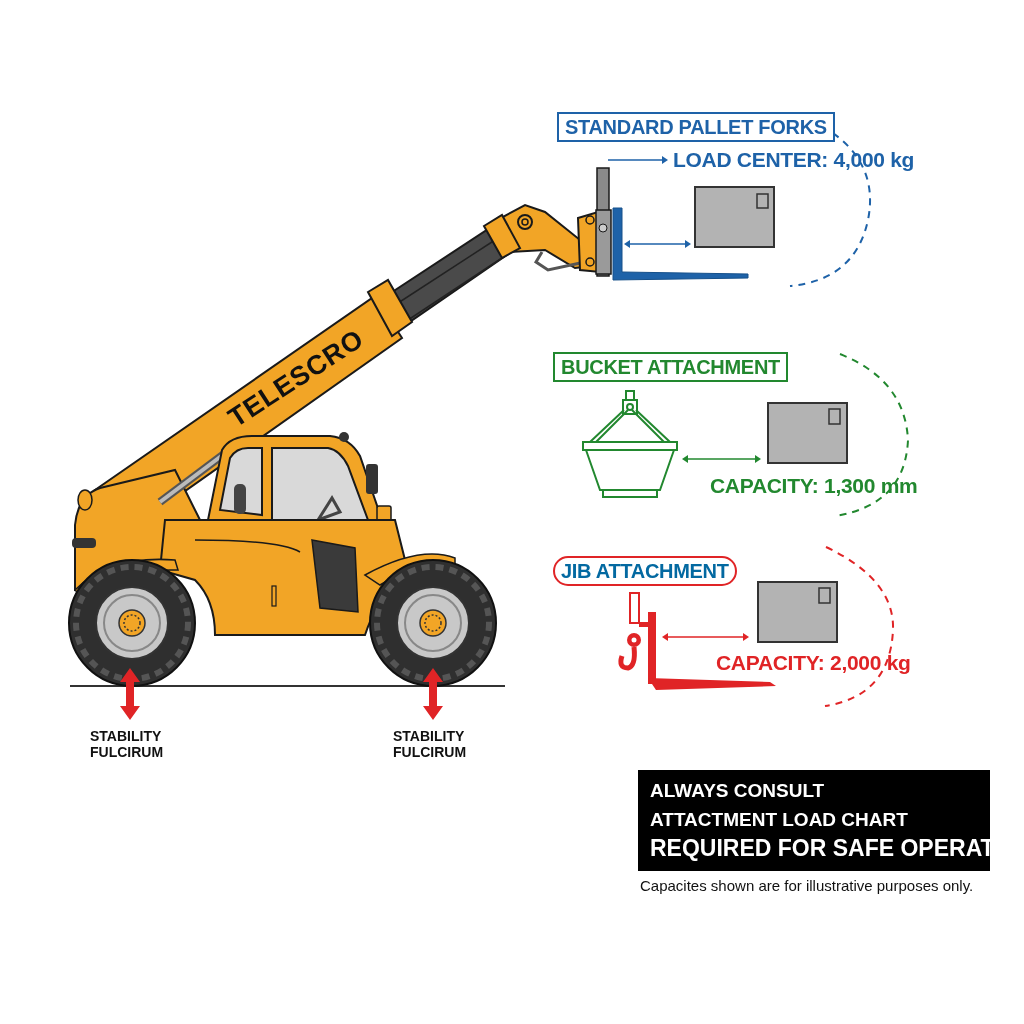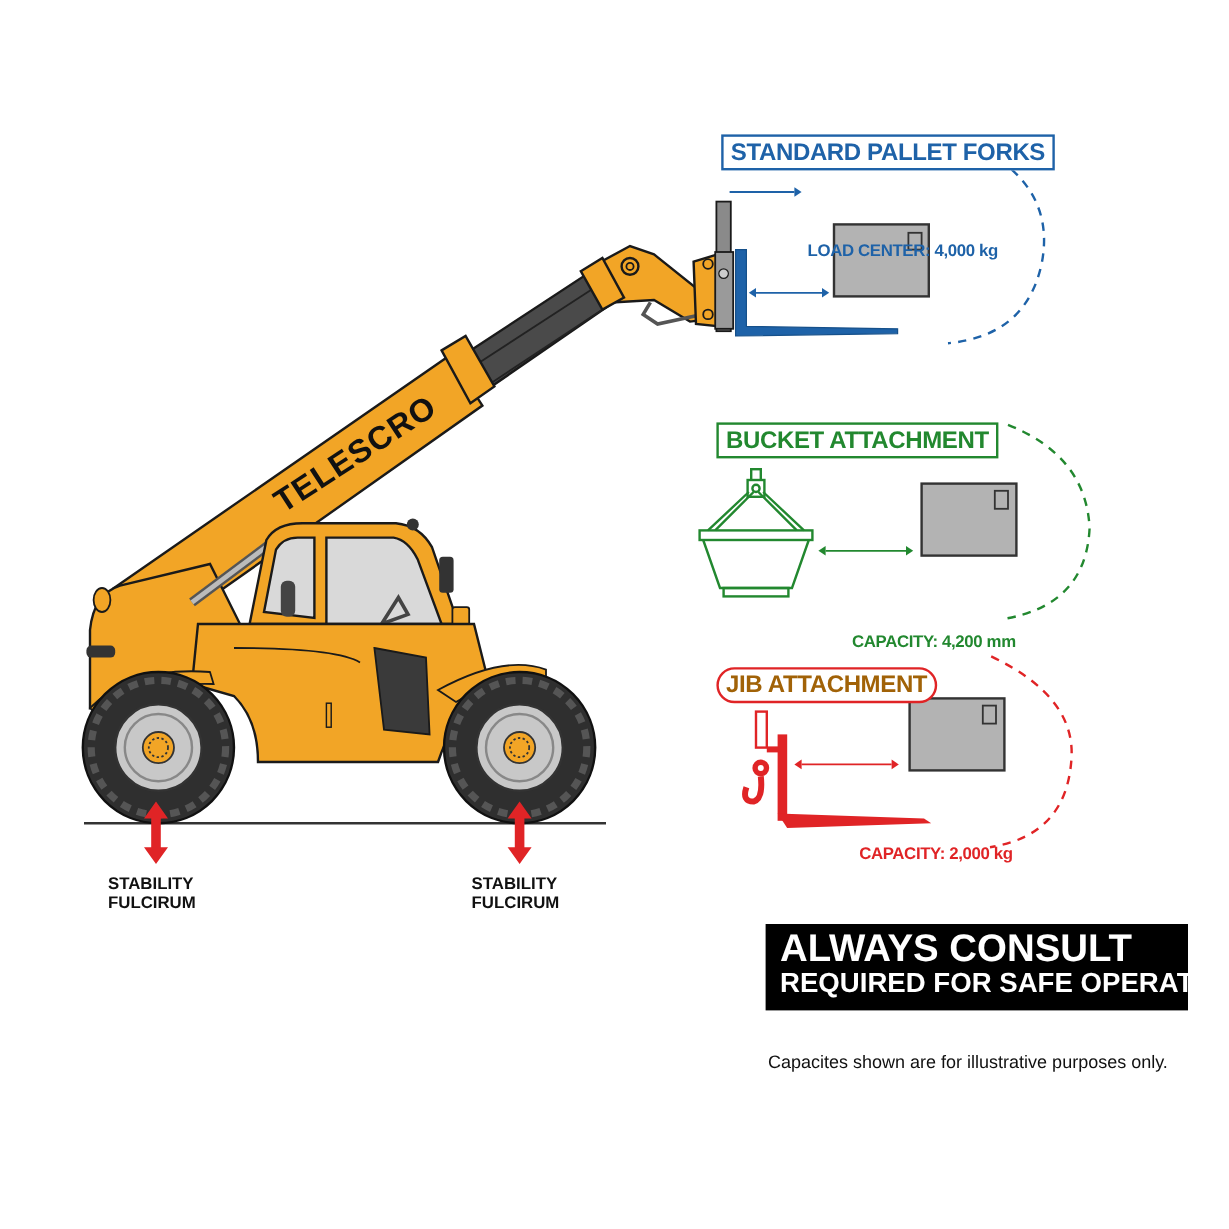--- a/index.html
+++ b/index.html
@@ -1,24 +1,24 @@
 <!DOCTYPE html>
 <html><head>
 <meta charset="utf-8">
 <style>
   html, body { margin: 0; padding: 0; background: #ffffff; }
   body { width: 1024px; height: 1024px; position: relative; overflow: hidden;
          font-family: "Liberation Sans", sans-serif; }
   .abs { position: absolute; }
   .cond { font-family: "Liberation Sans", sans-serif; font-weight: bold;
           transform-origin: left top; white-space: nowrap; letter-spacing: -0.3px; }
-  .att-title { border: 2px solid; padding: 1px 6px; background: #fff; font-size: 20px; line-height: 24px; margin-left: 44px; }
-  .att-value { font-size: 14px; line-height: 20px; margin-top: 48px; }
+  .att-title { border: 2px solid; padding: 1px 6px; background: #fff; font-size: 20px; line-height: 24px; }
+  .att-value { font-size: 21px; line-height: 20px; }
   .warning-box { background: #000; color: #fff; padding: 6px 10px 8px 12px; }
-  .warning-line { font-size: 32px; line-height: 29px; font-weight: bold; white-space: nowrap; }
+  .warning-line { font-size: 19px; line-height: 29px; font-weight: bold; white-space: nowrap; }
   .disclaimer { font-size: 15px; color: #111; white-space: nowrap; }
   .fulcrum-label { font-size: 14px; font-weight: bold; color: #111; text-align: left; line-height: 16px; }
   svg text { font-family: "Liberation Sans", sans-serif; }
 </style>
 </head>
 <body>
 
 <svg class="abs" style="left:0;top:0" width="1024" height="1024" viewBox="0 0 1024 1024">
 
   <line x1="70" y1="686" x2="505" y2="686" stroke="#333" stroke-width="2"></line>
@@ -156,31 +156,32 @@
     <rect x="758" y="582" width="79" height="60" fill="#B3B3B3" stroke="#333" stroke-width="2"></rect>
     <rect x="819" y="588" width="11" height="15" fill="none" stroke="#333" stroke-width="1.5"></rect>
   </g>
   <path d="M826,547 Q895,580 893,630 Q890,696 825,706" fill="none" stroke="#E02426" stroke-width="2" stroke-dasharray="7 6"></path>
 </svg>
 
 <div class="abs cond att-title" style="left:557px;top:112px;color:#1E62A8;border-color:#1E62A8;">STANDARD PALLET FORKS</div>
 <div class="abs cond att-value" style="left:673px;top:150px;color:#1E62A8;">LOAD CENTER: 4,000 kg</div>
 
 <div class="abs cond att-title" style="left:553px;top:352px;color:#22882F;border-color:#22882F;text-align:right;">BUCKET ATTACHMENT</div>
-<div class="abs cond att-value" style="left:710px;top:476px;color:#22882F;">CAPACITY: 4,200 mm</div>
+<div class="abs cond att-value" style="left:710px;top:476px;color:#22882F;">CAPACITY: 1,300 mm</div>
 
-<div class="abs cond att-title" style="left:553px;top:556px;color:#a16207;border-color:#E02426;border-radius:15px;">JIB ATTACHMENT</div>
+<div class="abs cond att-title" style="left:553px;top:556px;color:#0369a1;border-color:#E02426;border-radius:15px;">JIB ATTACHMENT</div>
 <div class="abs cond att-value" style="left:716px;top:653px;color:#E02426;">CAPACITY: 2,000 kg</div>
 
 <div class="abs fulcrum-label" style="left:90px;top:728px;width:80px;">
   <div>STABILITY</div>
   <div>FULCIRUM</div>
 </div>
 <div class="abs fulcrum-label" style="left:393px;top:728px;width:80px;">
   <div>STABILITY</div>
   <div>FULCIRUM</div>
 </div>
 
 <div class="abs warning-box" style="left:638px;top:770px;width:330px;">
   <div class="warning-line">ALWAYS CONSULT</div>
+  <div class="warning-line">ATTACTMENT LOAD CHART</div>
   <div class="warning-line" style="font-size:23px;">REQUIRED FOR SAFE OPERATION</div>
 </div>
 <div class="abs disclaimer" style="left:640px;top:877px;text-align:center;">Capacites shown are for illustrative purposes only.</div>
 
 </body></html>

